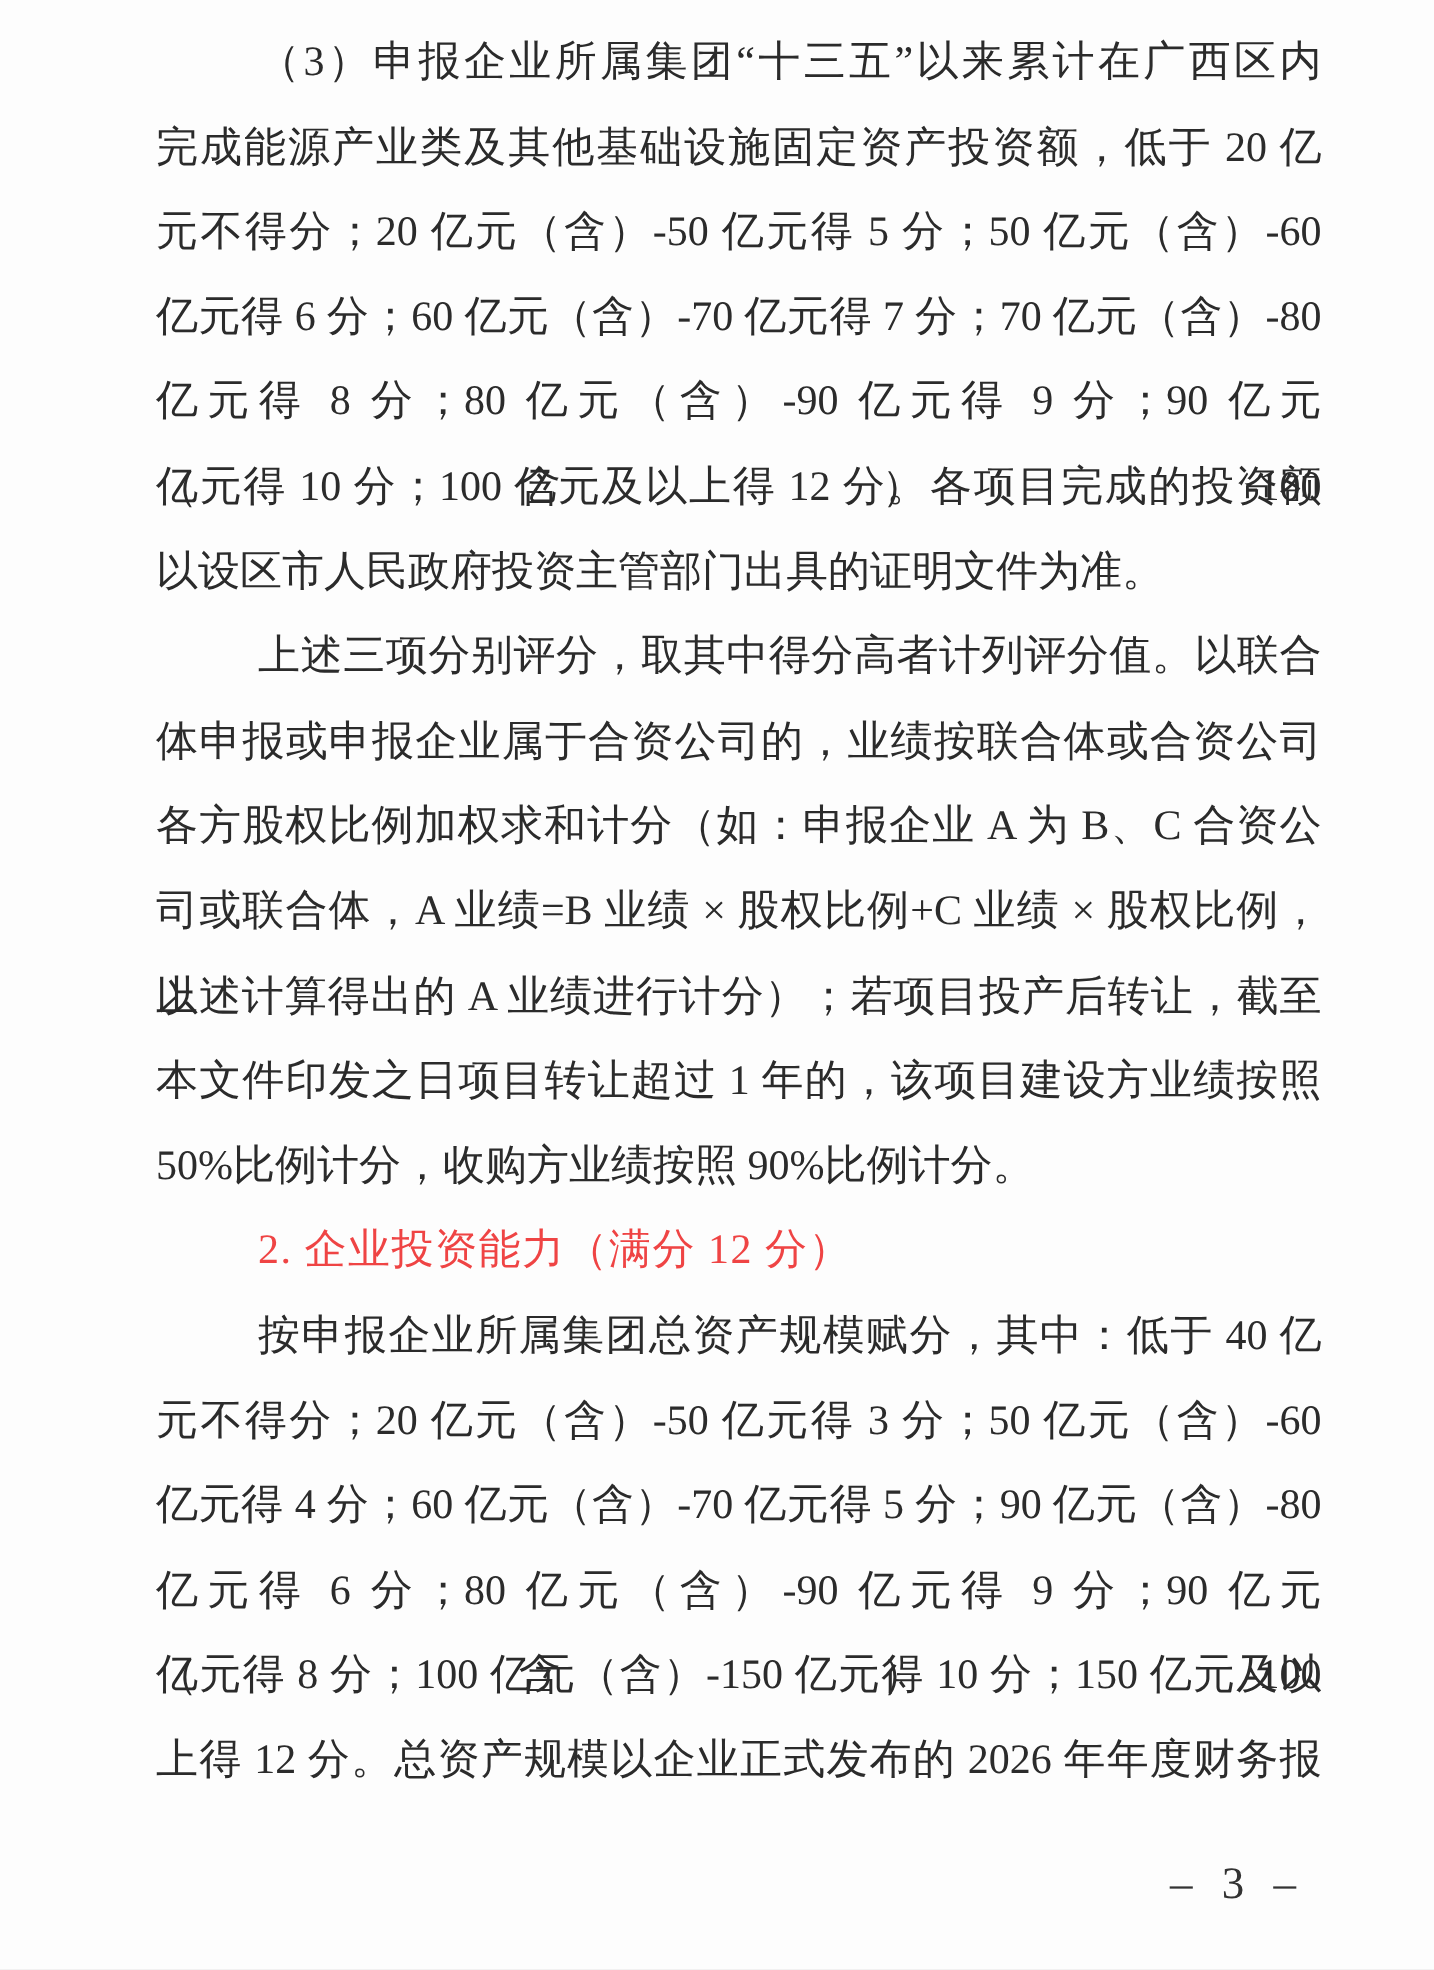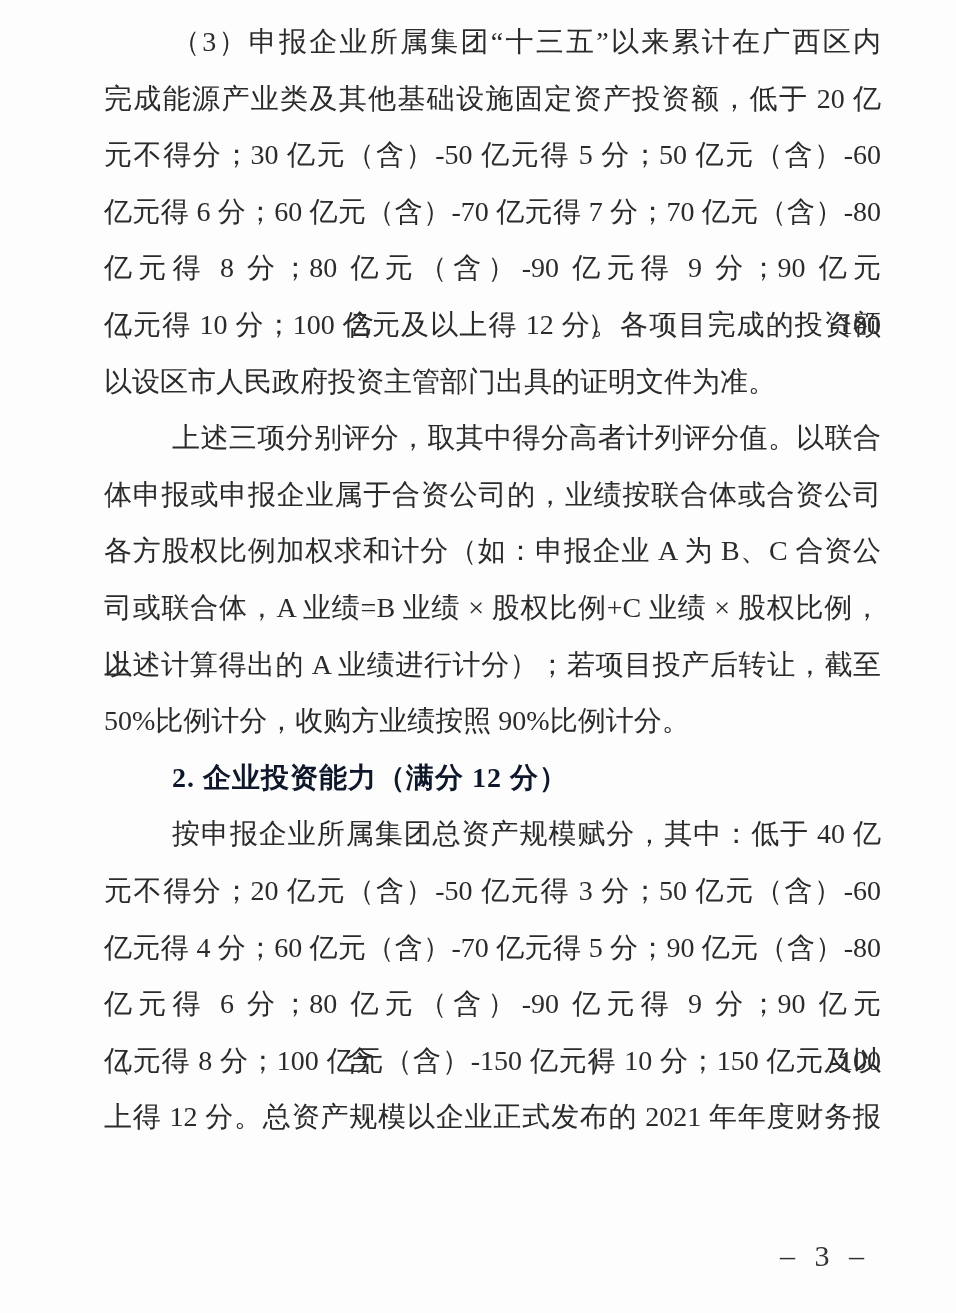--- a/index.html
+++ b/index.html
@@ -34,22 +34,22 @@
     margin-left: 20px;
   }
   
   .ln.j {
     white-space: normal;
     text-align: justify;
     text-align-last: justify;
   }
   .ln.ind { text-indent: 68px; }
   .ln.heading {
-    font-weight: bold;
-    color: #0f172a;
+    font-weight: normal;
+    color: #ef4444;
     letter-spacing: 1px;
   }
   .footer {
     position: absolute;
     top: 1236px;
     right: 86px;
     font-size: 30px;
     line-height: 40px;
     letter-spacing: 6px;
     color: #333333;
@@ -57,43 +57,44 @@
 </style>
 </head>
 <body>
 
 <div class="page">
   <div class="content">
 
     <div>
       <div class="ln j ind">（3）申报企业所属集团“十三五”以来累计在广西区内</div>
       <div class="ln j">完成能源产业类及其他基础设施固定资产投资额，低于 20 亿</div>
-      <div class="ln j">元不得分；30 亿元（含）-50 亿元得 5 分；50 亿元（含）-60</div>
+      <div class="ln j">元不得分；20 亿元（含）-50 亿元得 5 分；50 亿元（含）-60</div>
       <div class="ln j">亿元得 6 分；60 亿元（含）-70 亿元得 7 分；70 亿元（含）-80</div>
       <div class="ln j">亿元得 8 分；80 亿元（含）-90 亿元得 9 分；90 亿元（含）-100</div>
       <div class="ln j">亿元得 10 分；100 亿元及以上得 12 分。各项目完成的投资额</div>
       <div class="ln">以设区市人民政府投资主管部门出具的证明文件为准。</div>
     </div>
 
     <div>
       <div class="ln j ind">上述三项分别评分，取其中得分高者计列评分值。以联合</div>
       <div class="ln j">体申报或申报企业属于合资公司的，业绩按联合体或合资公司</div>
       <div class="ln j">各方股权比例加权求和计分（如：申报企业 A 为 B、C 合资公</div>
       <div class="ln j">司或联合体，A 业绩=B 业绩 × 股权比例+C 业绩 × 股权比例，以</div>
       <div class="ln j">上述计算得出的 A 业绩进行计分）；若项目投产后转让，截至</div>
+      <div class="ln j">本文件印发之日项目转让超过 1 年的，该项目建设方业绩按照</div>
       <div class="ln">50%比例计分，收购方业绩按照 90%比例计分。</div>
     </div>
 
     <div class="ln heading ind">2. 企业投资能力（满分 12 分）</div>
 
     <div>
       <div class="ln j ind">按申报企业所属集团总资产规模赋分，其中：低于 40 亿</div>
       <div class="ln j">元不得分；20 亿元（含）-50 亿元得 3 分；50 亿元（含）-60</div>
       <div class="ln j">亿元得 4 分；60 亿元（含）-70 亿元得 5 分；90 亿元（含）-80</div>
       <div class="ln j">亿元得 6 分；80 亿元（含）-90 亿元得 9 分；90 亿元（含）-100</div>
       <div class="ln j">亿元得 8 分；100 亿元（含）-150 亿元得 10 分；150 亿元及以</div>
-      <div class="ln j">上得 12 分。总资产规模以企业正式发布的 2021 年年度财务报</div>
+      <div class="ln j">上得 12 分。总资产规模以企业正式发布的 2026 年年度财务报</div>
     </div>
 
   </div>
 
   <div class="footer">– 3 –</div>
 </div>
 
 </body></html>

